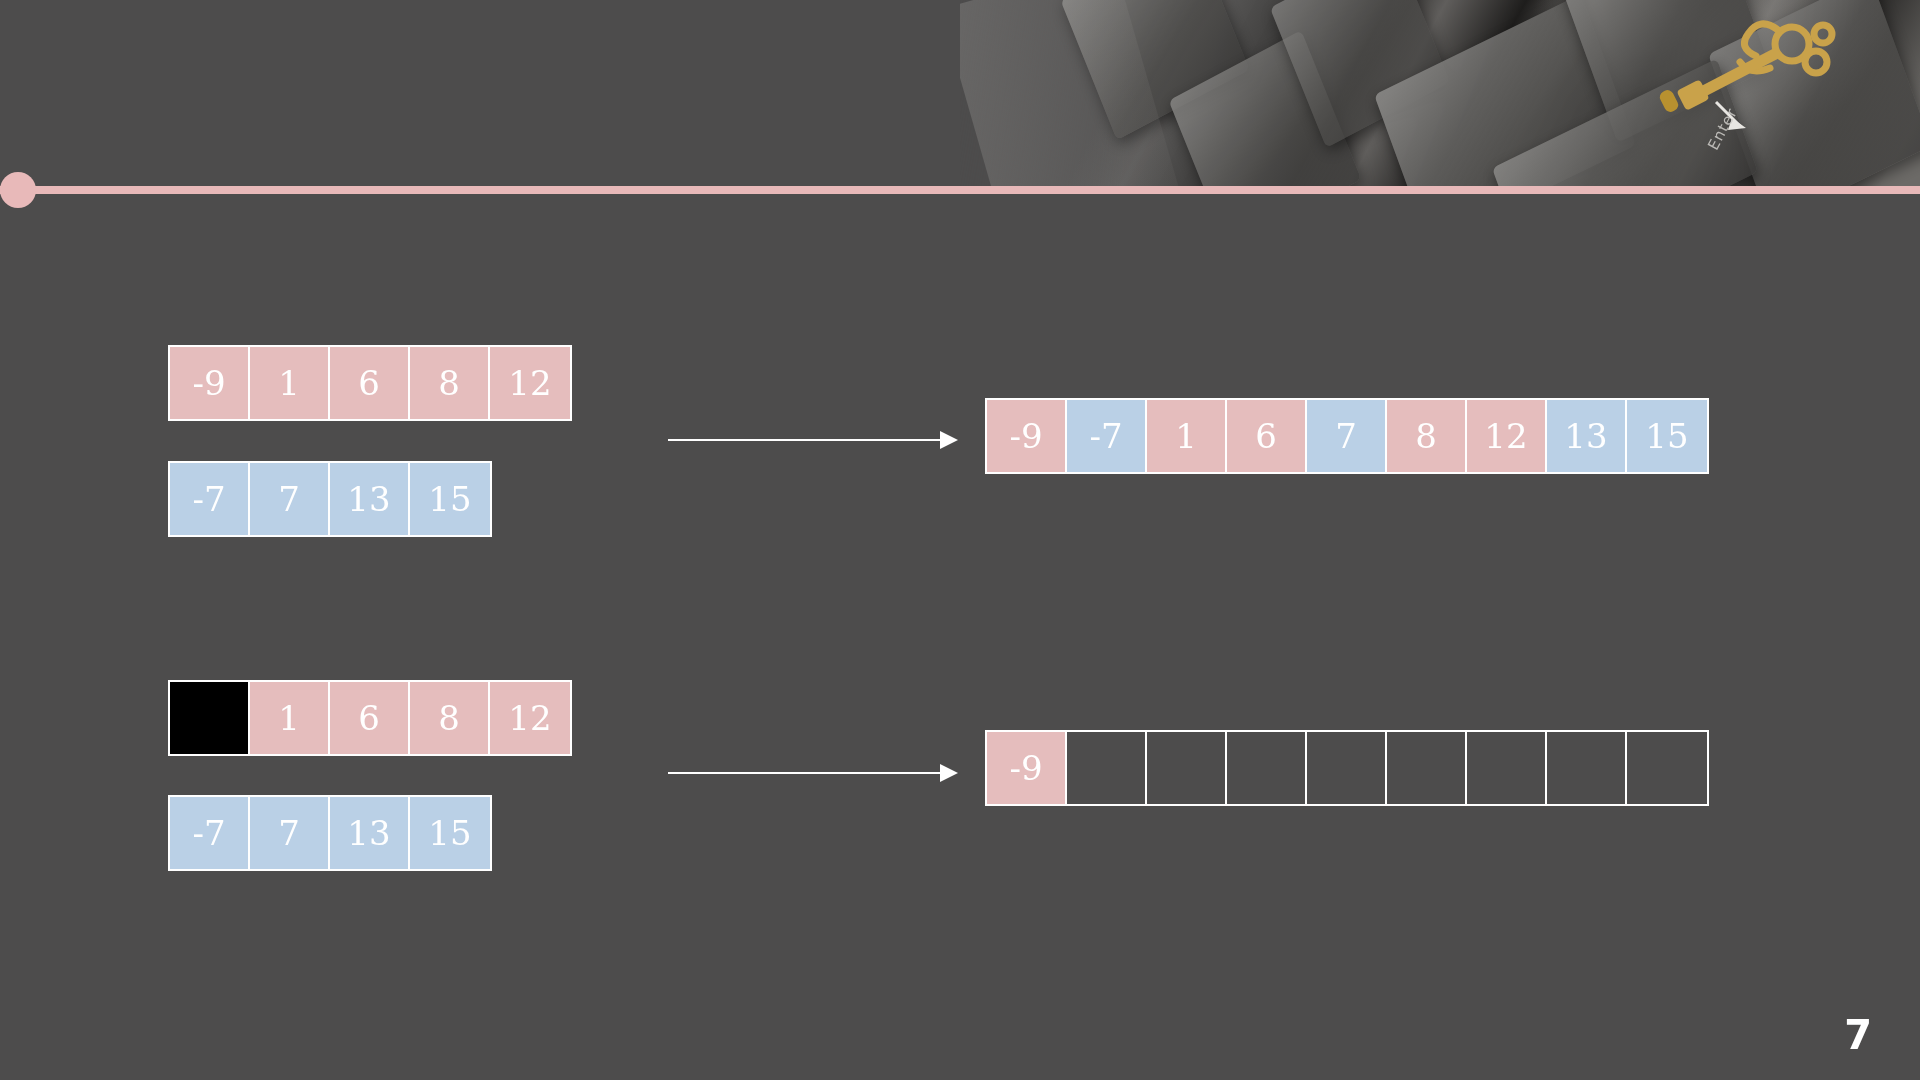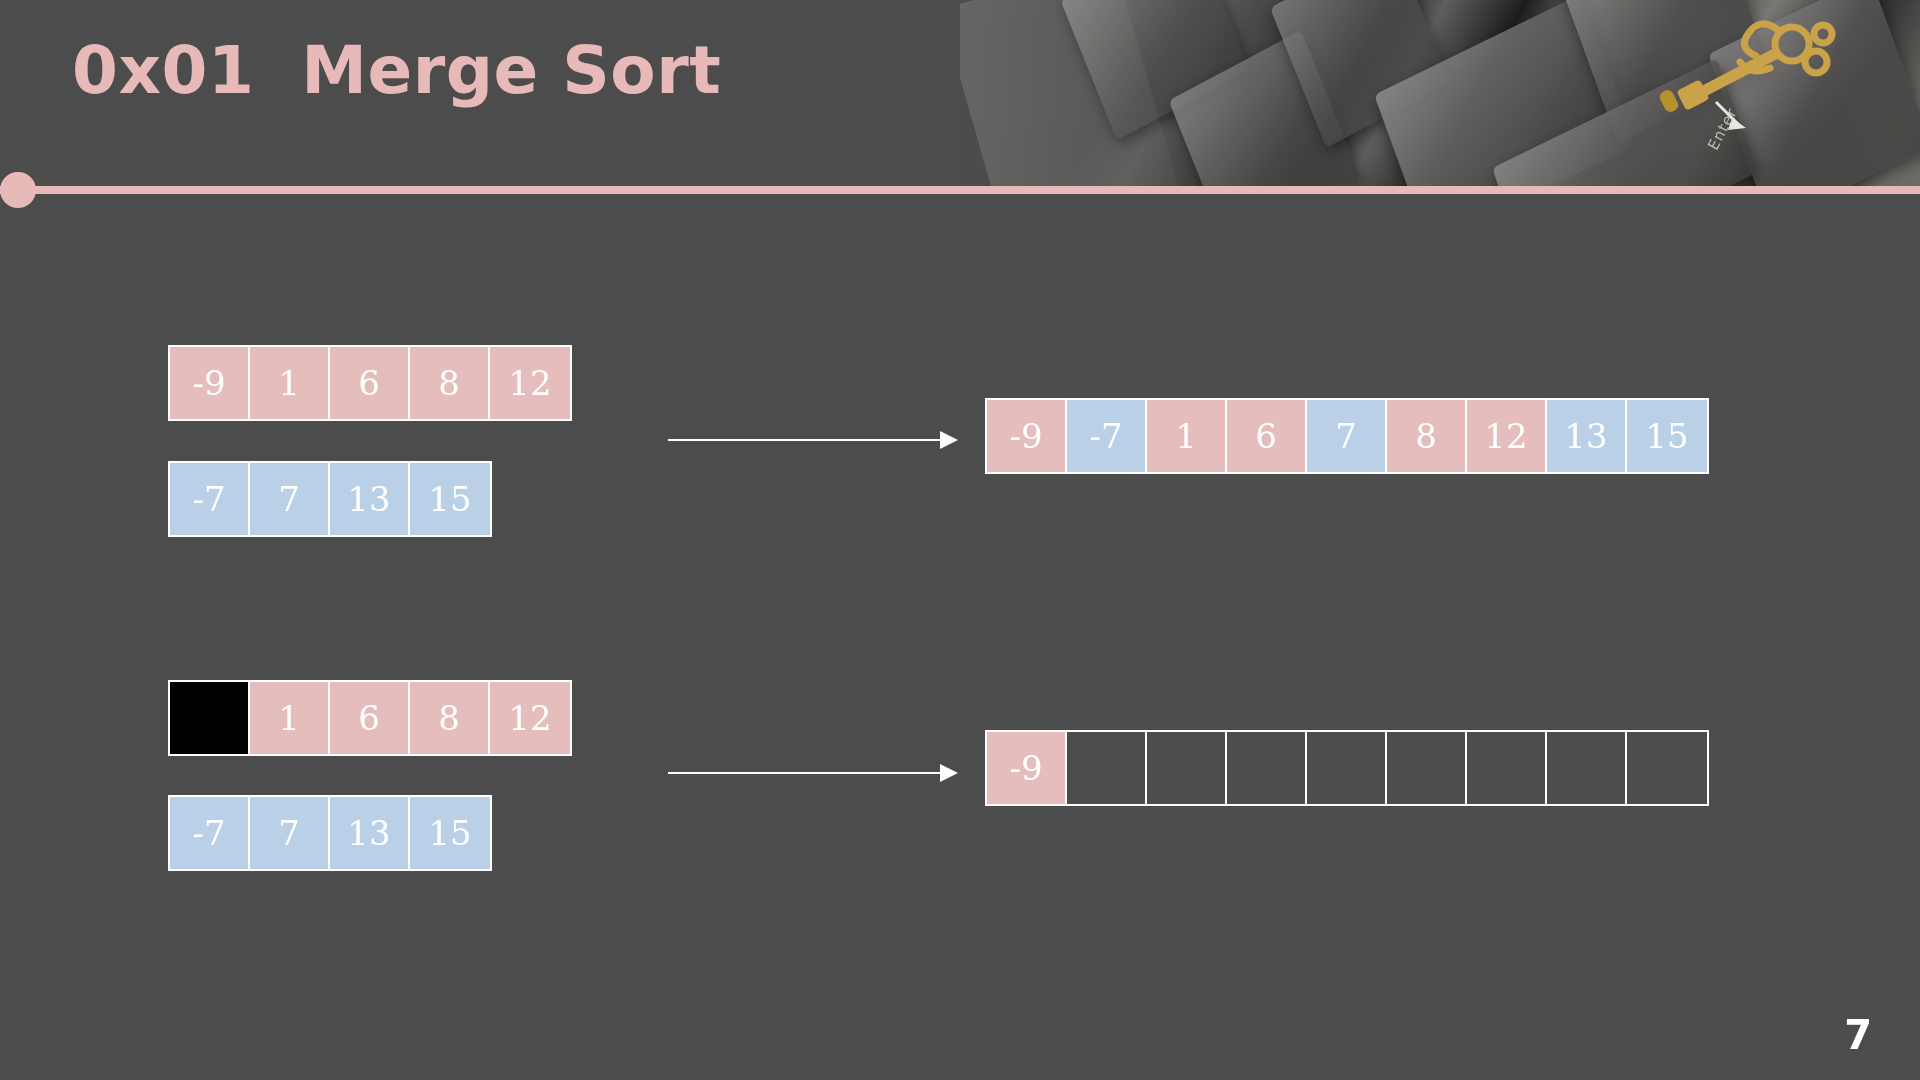--- a/index.html
+++ b/index.html
@@ -225,21 +225,20 @@
         <path d="M155 44 L78 84" stroke="#c9a24a" stroke-width="11" stroke-linecap="round"></path>
         <rect x="60" y="74" width="26" height="22" rx="4" fill="#c9a24a" transform="rotate(-27 73 85)"></rect>
         <rect x="42" y="80" width="14" height="22" rx="6" fill="#b8912f" transform="rotate(-27 49 91)"></rect>
         <path d="M96 92 L120 116" stroke="#e8e6e2" stroke-width="3"></path>
         <path d="M112 108 l14 10 l-18 2 z" fill="#e8e6e2"></path>
       </svg>
 
       <div class="enter-label">Enter</div>
     </div>
 
-    <div class="header-title">0x01  Merge Sort</div>
   </div>
 
   <div class="rule"></div>
   <div class="rule-dot"></div>
 
   <div class="canvas">
 
     <div class="array" id="arr-left-pink-top">
         <div class="cell pink">-9</div>
         <div class="cell pink">1</div>

